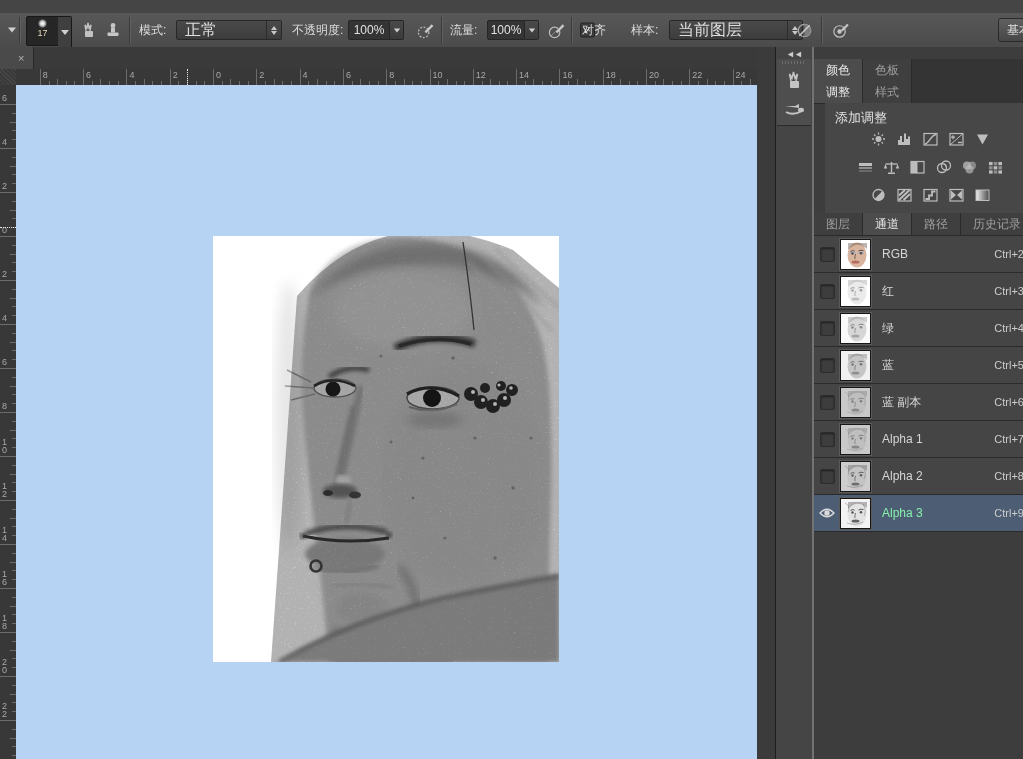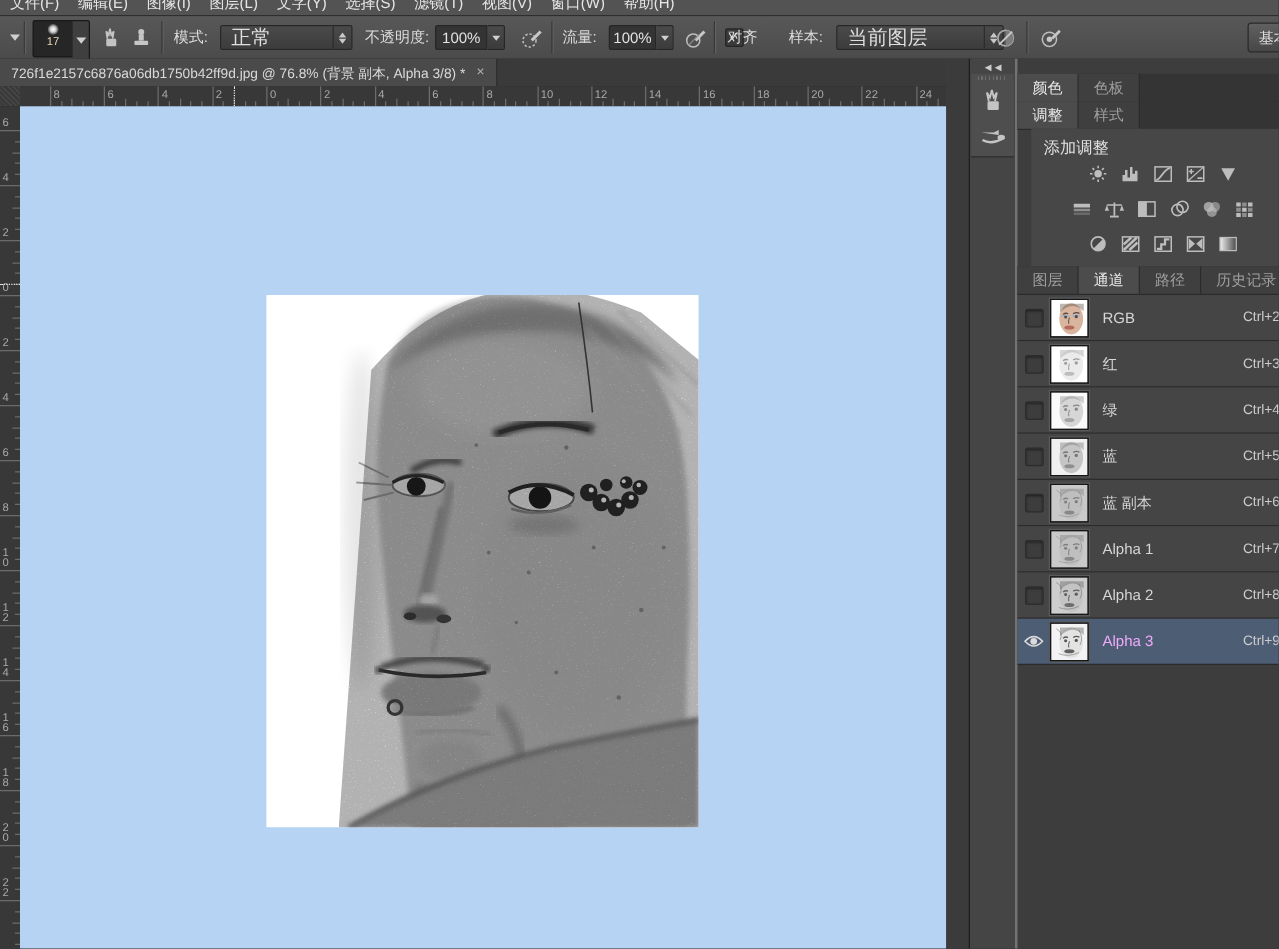--- a/index.html
+++ b/index.html
@@ -73,42 +73,28 @@
   .adj-row{position:absolute;left:0;width:211px;display:flex;justify-content:center;gap:5px;}
   .adj-icon{width:21px;height:17px;display:flex;align-items:center;justify-content:center;}
   .main-tabs{top:166px;}
   .chan-list{position:absolute;left:0;top:189px;width:211px;}
   .chan-row{position:relative;height:36px;background:#454545;border-bottom:1px solid #2b2b2b;display:flex;align-items:center;}
   .chan-row.selected{background:#4d5d74;}
   .chan-eye{width:26px;display:flex;align-items:center;justify-content:center;}
   .eye-box{width:13px;height:13px;background:#3d3d3d;border:1px solid #2c2c2c;border-radius:2px;box-shadow:inset 0 1px 2px rgba(0,0,0,.5);}
   .chan-thumb{width:29px;height:29px;border:1px solid #161616;box-shadow:0 0 0 1px #5a5a5a;line-height:0;}
   .chan-label{margin-left:11px;font-size:12px;color:#d6d6d6;flex:1;white-space:nowrap;}
-  .chan-row.selected .chan-label{color:#f0abfc;}
+  .chan-row.selected .chan-label{color:#86efac;}
   .chan-key{font-size:11px;color:#cccccc;padding-right:1px;}
 </style>
 </head>
 <body>
 
 <div class="app">
 
-  <div class="abs menu-bar">
-    <div class="menu-items" id="menu-items">
-        <span class="menu-item">文件(F)</span>
-        <span class="menu-item">编辑(E)</span>
-        <span class="menu-item">图像(I)</span>
-        <span class="menu-item">图层(L)</span>
-        <span class="menu-item">文字(Y)</span>
-        <span class="menu-item">选择(S)</span>
-        <span class="menu-item">滤镜(T)</span>
-        <span class="menu-item">视图(V)</span>
-        <span class="menu-item">窗口(W)</span>
-        <span class="menu-item">帮助(H)</span>
-      </div>
-  </div>
 
   <div class="abs options-bar">
     <div class="ob caret" style="left:8px;"></div>
     <div class="ob-div" style="left:19px;"></div>
 
     <div class="abs brush-chip">
       <div class="brush-dot"></div>
       <div class="brush-size">17</div>
     </div>
     <div class="abs chip-arrow">
@@ -194,21 +180,20 @@
           <circle cx="9" cy="11" r="2.3" fill="#c7c7c7"></circle>
           <path d="M10.5,9.5 L17,3 l1.6,1.6 -6.5,6.5 z" fill="#c7c7c7"></path>
         </svg>
     </div>
 
     <div class="abs ws-btn">基本功能</div>
   </div>
 
   <div class="abs tab-strip">
     <div class="doc-tab">
-      <span class="doc-title">726f1e2157c6876a06db1750b42ff9d.jpg @ 76.8% (背景 副本, Alpha 3/8) *</span>
       <span class="doc-close">×</span>
     </div>
   </div>
 
   <div class="abs ruler-corner"></div>
   <div class="abs ruler-top" id="ruler-top">
       <div class="rt-tick" style="left: 23.8px; top: 0px; width: 1px; height: 16px;"></div>
       <div class="rt-label" style="left: 26.8px;">8</div>
       <div class="rt-tick" style="left: 32.5px; bottom: 0px; width: 1px; height: 4px; top: auto;"></div>
       <div class="rt-tick" style="left: 41.1px; bottom: 0px; width: 1px; height: 6px; top: auto;"></div>

